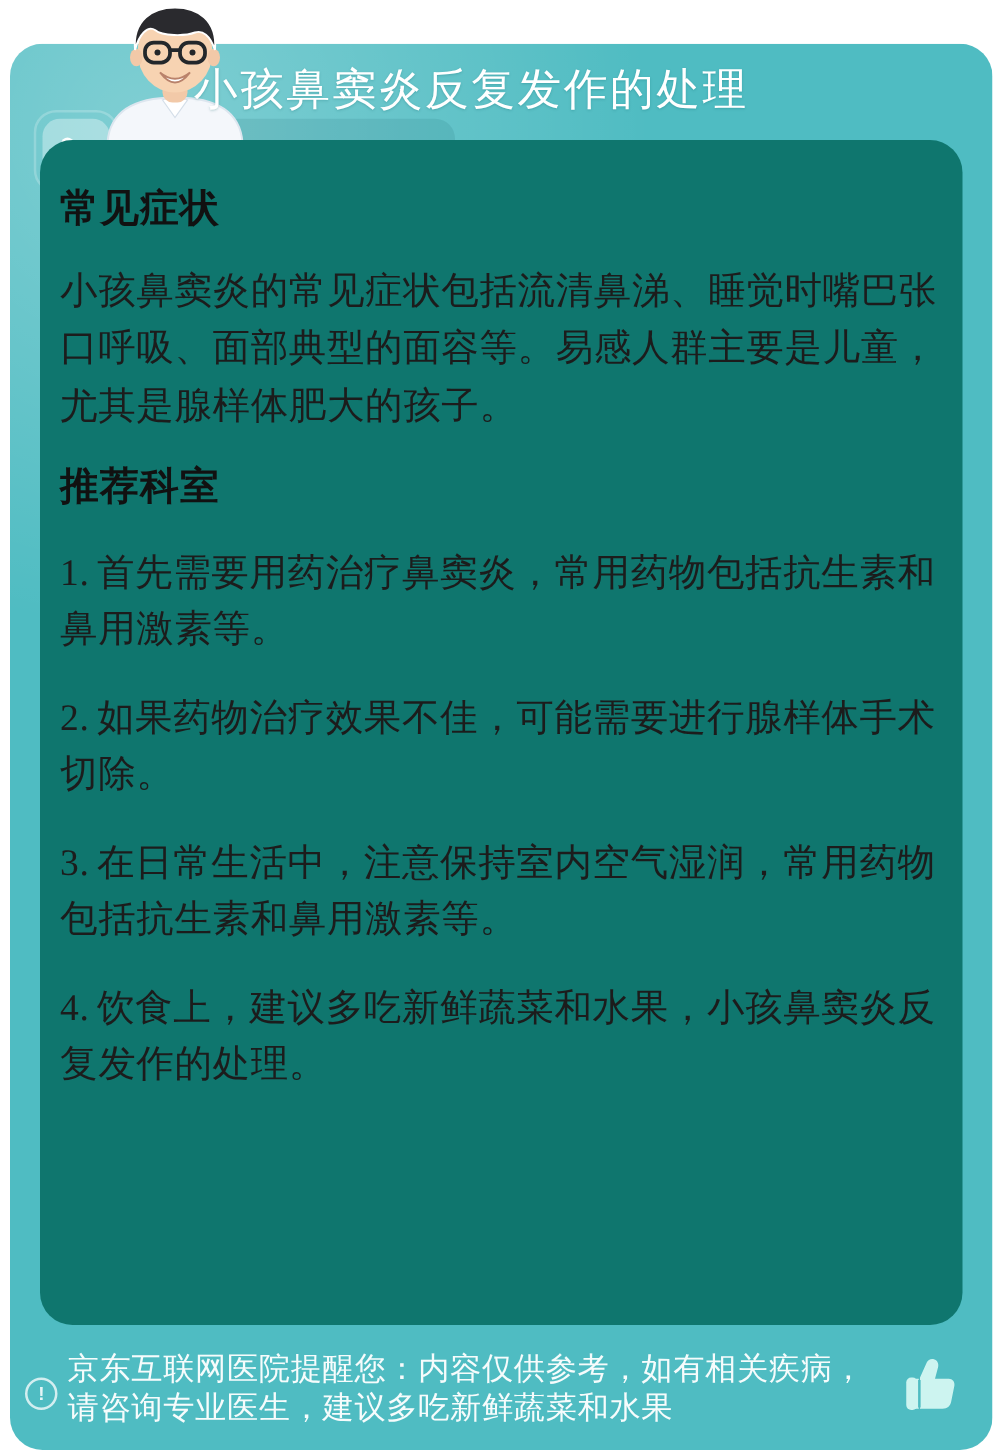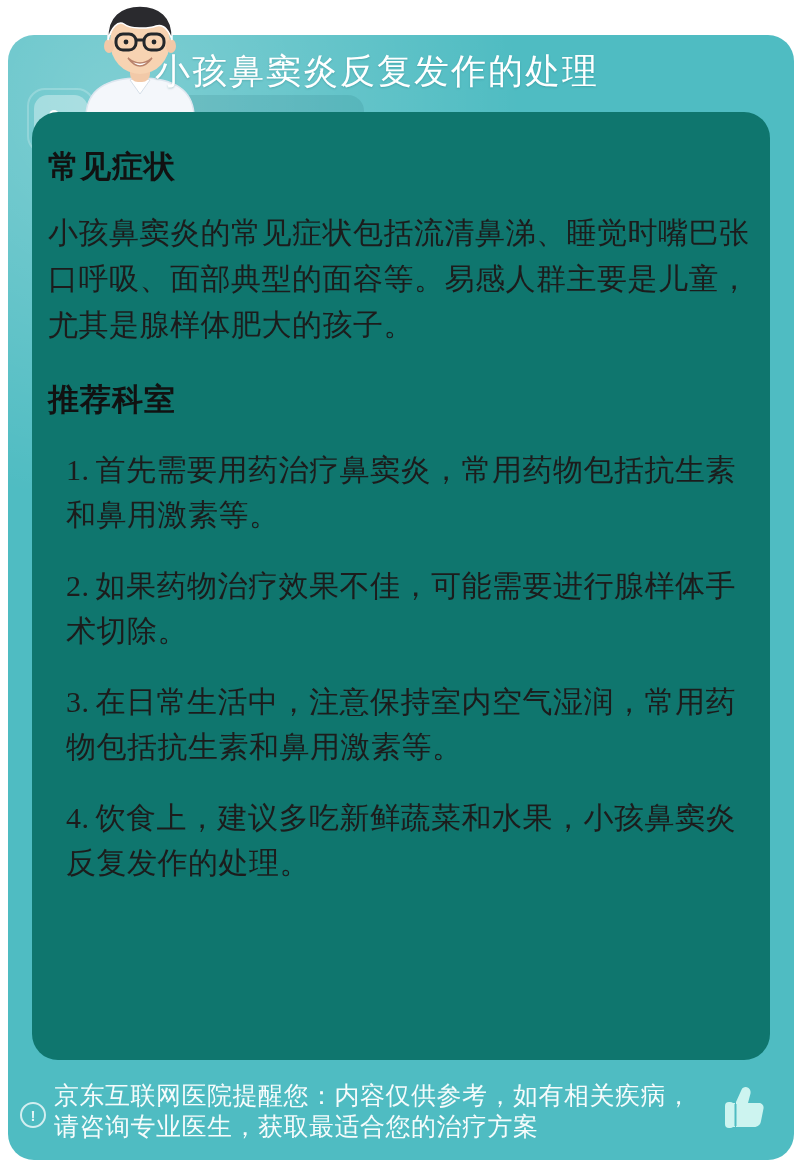--- a/index.html
+++ b/index.html
@@ -52,33 +52,32 @@
   
   .card {
     position:absolute; left:32px; top:112px; width:738px; height:948px;
     background:#0f766e; border-radius:26px;
     padding:18px 20px 0 16px;
     z-index:3;
     color:#1A1A1A;
   }
   .card h2 {
     font-size:31px; font-weight:800; color:#111;
-    margin-top:31px; letter-spacing:1px;
+    margin-top:20px; letter-spacing:1px;
   }
   .card h2:first-child { margin-top:16px; }
   .para {
     margin-top:22px; font-size:30px; line-height:46px; color:#1c1c1c;
     letter-spacing:0.5px;
   }
   .dept { margin-top:22px; font-size:30px; color:#1c1c1c; letter-spacing:1px; }
   .care-list { list-style:none; }
   .care-item {
     margin-top:26px; font-size:30px; line-height:45px; color:#1c1c1c;
     letter-spacing:0.5px;
-    margin-left:18px;
   }
   .care-num { font-family:"Liberation Serif","DejaVu Serif",serif; margin-right:6px; }
   
   .footer {
     position:absolute; left:20px; right:16px; top:1072px; height:78px;
     z-index:1; display:flex; align-items:center;
   }
   .info-badge {
     flex:0 0 auto; width:26px; height:26px; border-radius:50%;
     border:2px solid rgba(255,255,255,0.75);
@@ -143,21 +142,21 @@
   <ul class="care-list">
     <li class="care-item"><span class="care-num">1.</span><span>首先需要用药治疗鼻窦炎，常用药物包括抗生素和鼻用激素等。</span></li>
     <li class="care-item"><span class="care-num">2.</span><span>如果药物治疗效果不佳，可能需要进行腺样体手术切除。</span></li>
     <li class="care-item"><span class="care-num">3.</span><span>在日常生活中，注意保持室内空气湿润，常用药物包括抗生素和鼻用激素等。</span></li>
     <li class="care-item"><span class="care-num">4.</span><span>饮食上，建议多吃新鲜蔬菜和水果，小孩鼻窦炎反复发作的处理。</span></li>
   </ul>
 </div>
 
 <div class="footer">
   <div class="info-badge">!</div>
-  <div class="disclaimer">京东互联网医院提醒您：内容仅供参考，如有相关疾病，请咨询专业医生，获取最适合您的治疗方案</div>
+  <div class="disclaimer">京东互联网医院提醒您：内容仅供参考，如有相关疾病，请咨询专业医生，建议多吃新鲜蔬菜和水果</div>
   <div class="thumb-wrap">
     <svg width="54" height="52" viewBox="0 0 54 52">
       <path d="M14 22 L21 22 L21 46 L14 46 Z" fill="#CDF4F0" rx="3"></path>
       <rect x="11" y="21" width="9" height="26" rx="4" fill="#CDF4F0"></rect>
       <path d="M22 46 L40 46 C44 46 46.5 43.5 47 40 L49.5 27.5 C50 24.5 48 22 45 22 L34 22 L36.5 12.5 C37.2 9.5 35.5 6.8 32.6 6.2 C30.4 5.8 28.4 6.9 27.4 8.9 L22 21 Z" fill="#CDF4F0"></path>
       <line x1="21.5" y1="23" x2="21.5" y2="45" stroke="#4FBCC2" stroke-width="2"></line>
     </svg>
   </div>
 </div>
 

